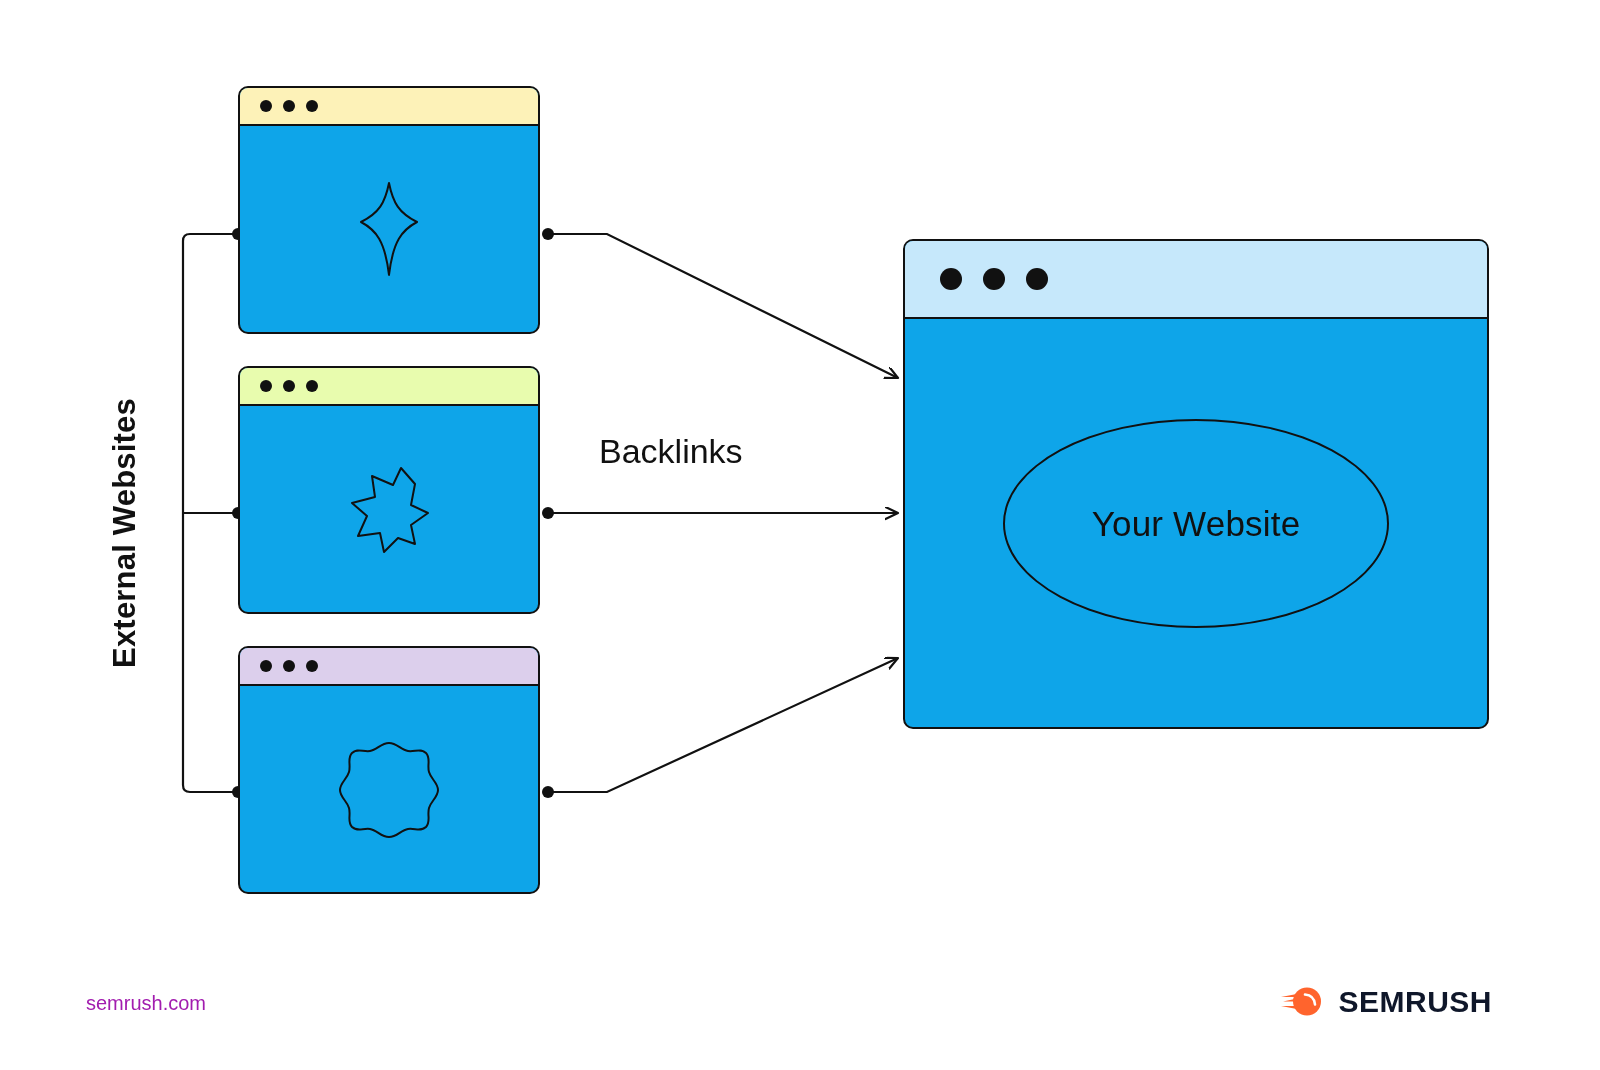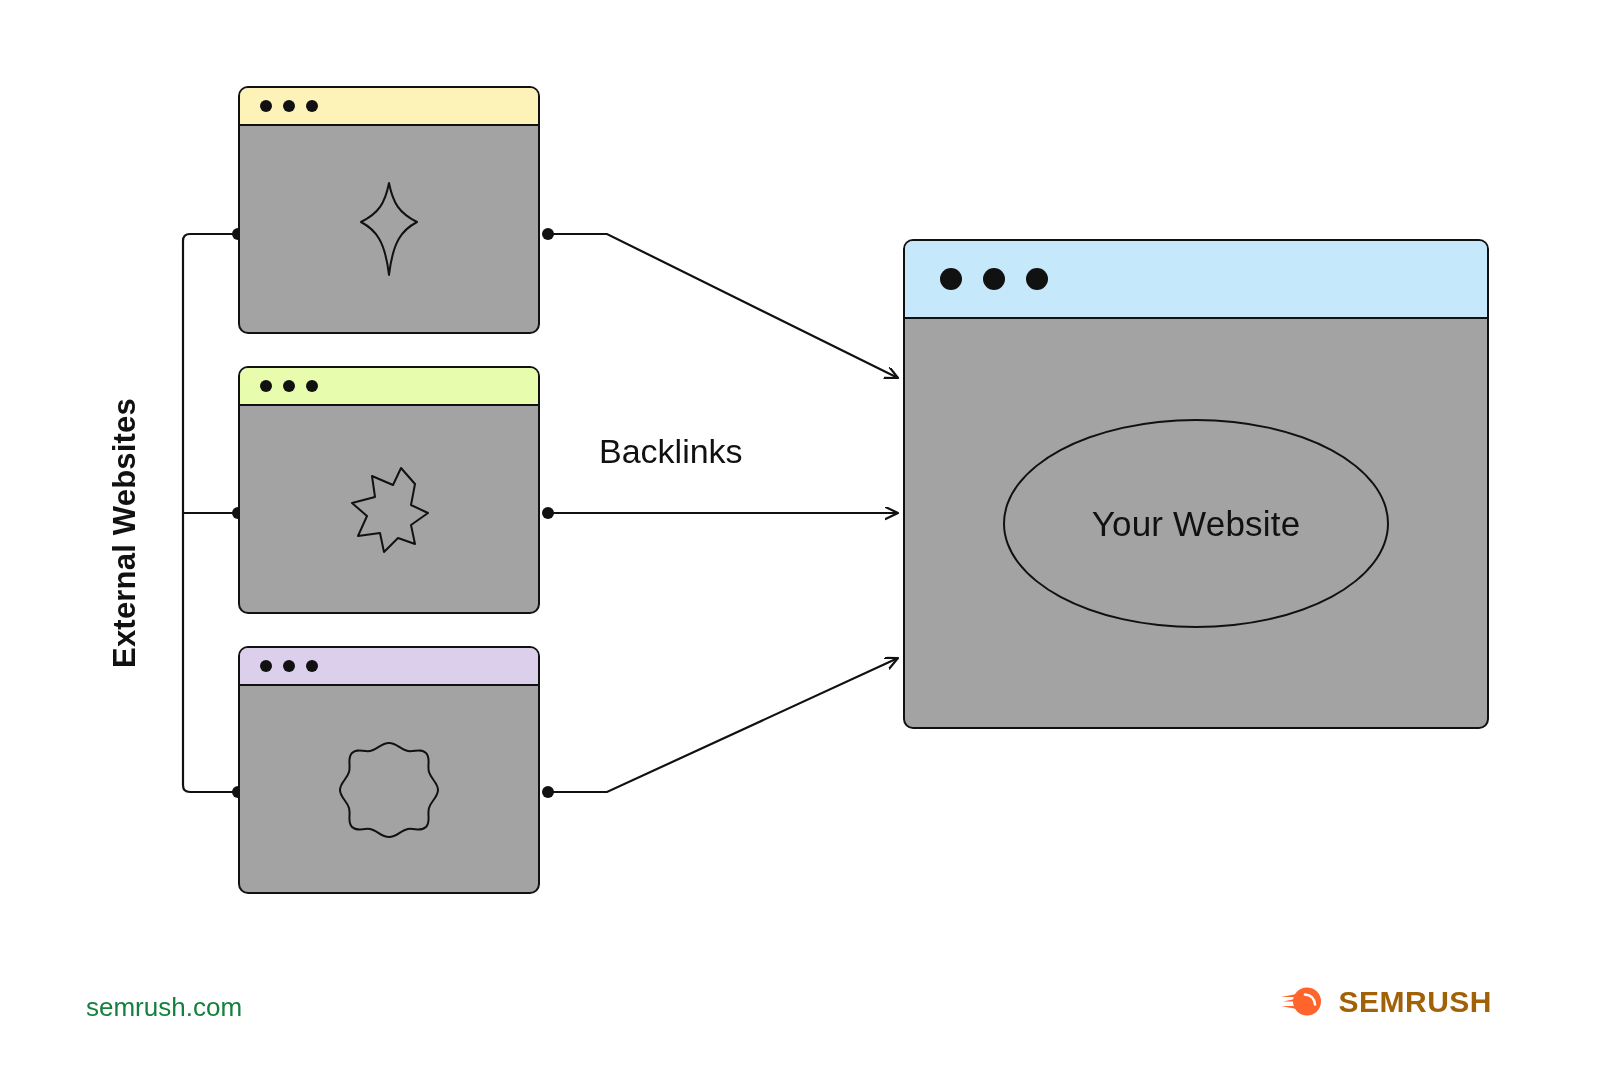--- a/index.html
+++ b/index.html
@@ -18,21 +18,21 @@
     background: #ffffff;
     overflow: hidden;
   }
 
   
   .window {
     position: absolute;
     box-sizing: border-box;
     border: 2.5px solid #111111;
     border-radius: 10px;
-    background: #a3a3a3;
+    background: #0ea5e9;
     overflow: hidden;
   }
   .titlebar {
     position: relative;
     box-sizing: border-box;
     width: 100%;
     border-bottom: 2.5px solid #111111;
     display: flex;
     align-items: center;
   }
@@ -123,22 +123,22 @@
     font-size: 34px;
     color: #111111;
     white-space: nowrap;
   }
 
   
   #footer-url {
     position: absolute;
     left: 86px;
     top: 992px;
-    font-size: 26px;
-    color: #15803d;
+    font-size: 20px;
+    color: #a21caf;
     white-space: nowrap;
   }
   #semrush-logo {
     position: absolute;
     right: 108px;
     top: 985px;
     display: flex;
     align-items: center;
     gap: 12px;
   }
@@ -263,16 +263,16 @@
   <div id="footer-url">semrush.com</div>
 
   <div id="semrush-logo">
     <svg width="46" height="34" viewBox="0 0 46 34" xmlns="http://www.w3.org/2000/svg">
       <path d="M1 12 L22 12 L22 8 Z" fill="#FF642D"></path>
       <path d="M1 21 L22 21 L22 25 Z" fill="#FF642D"></path>
       <path d="M3 16.5 L24 16.5 L24 12 Z" fill="#FF642D"></path>
       <circle cx="27" cy="16.5" r="14" fill="#FF642D"></circle>
       <path d="M25 9.5 C31 10 34.5 13.5 35 19.5" fill="none" stroke="#ffffff" stroke-width="2.6" stroke-linecap="round"></path>
     </svg>
-    <span id="semrush-wordmark" style="color: #a16207;">SEMRUSH</span>
+    <span id="semrush-wordmark" style="color: #0f172a;">SEMRUSH</span>
   </div>
 
 </div>
 
 </body></html>

